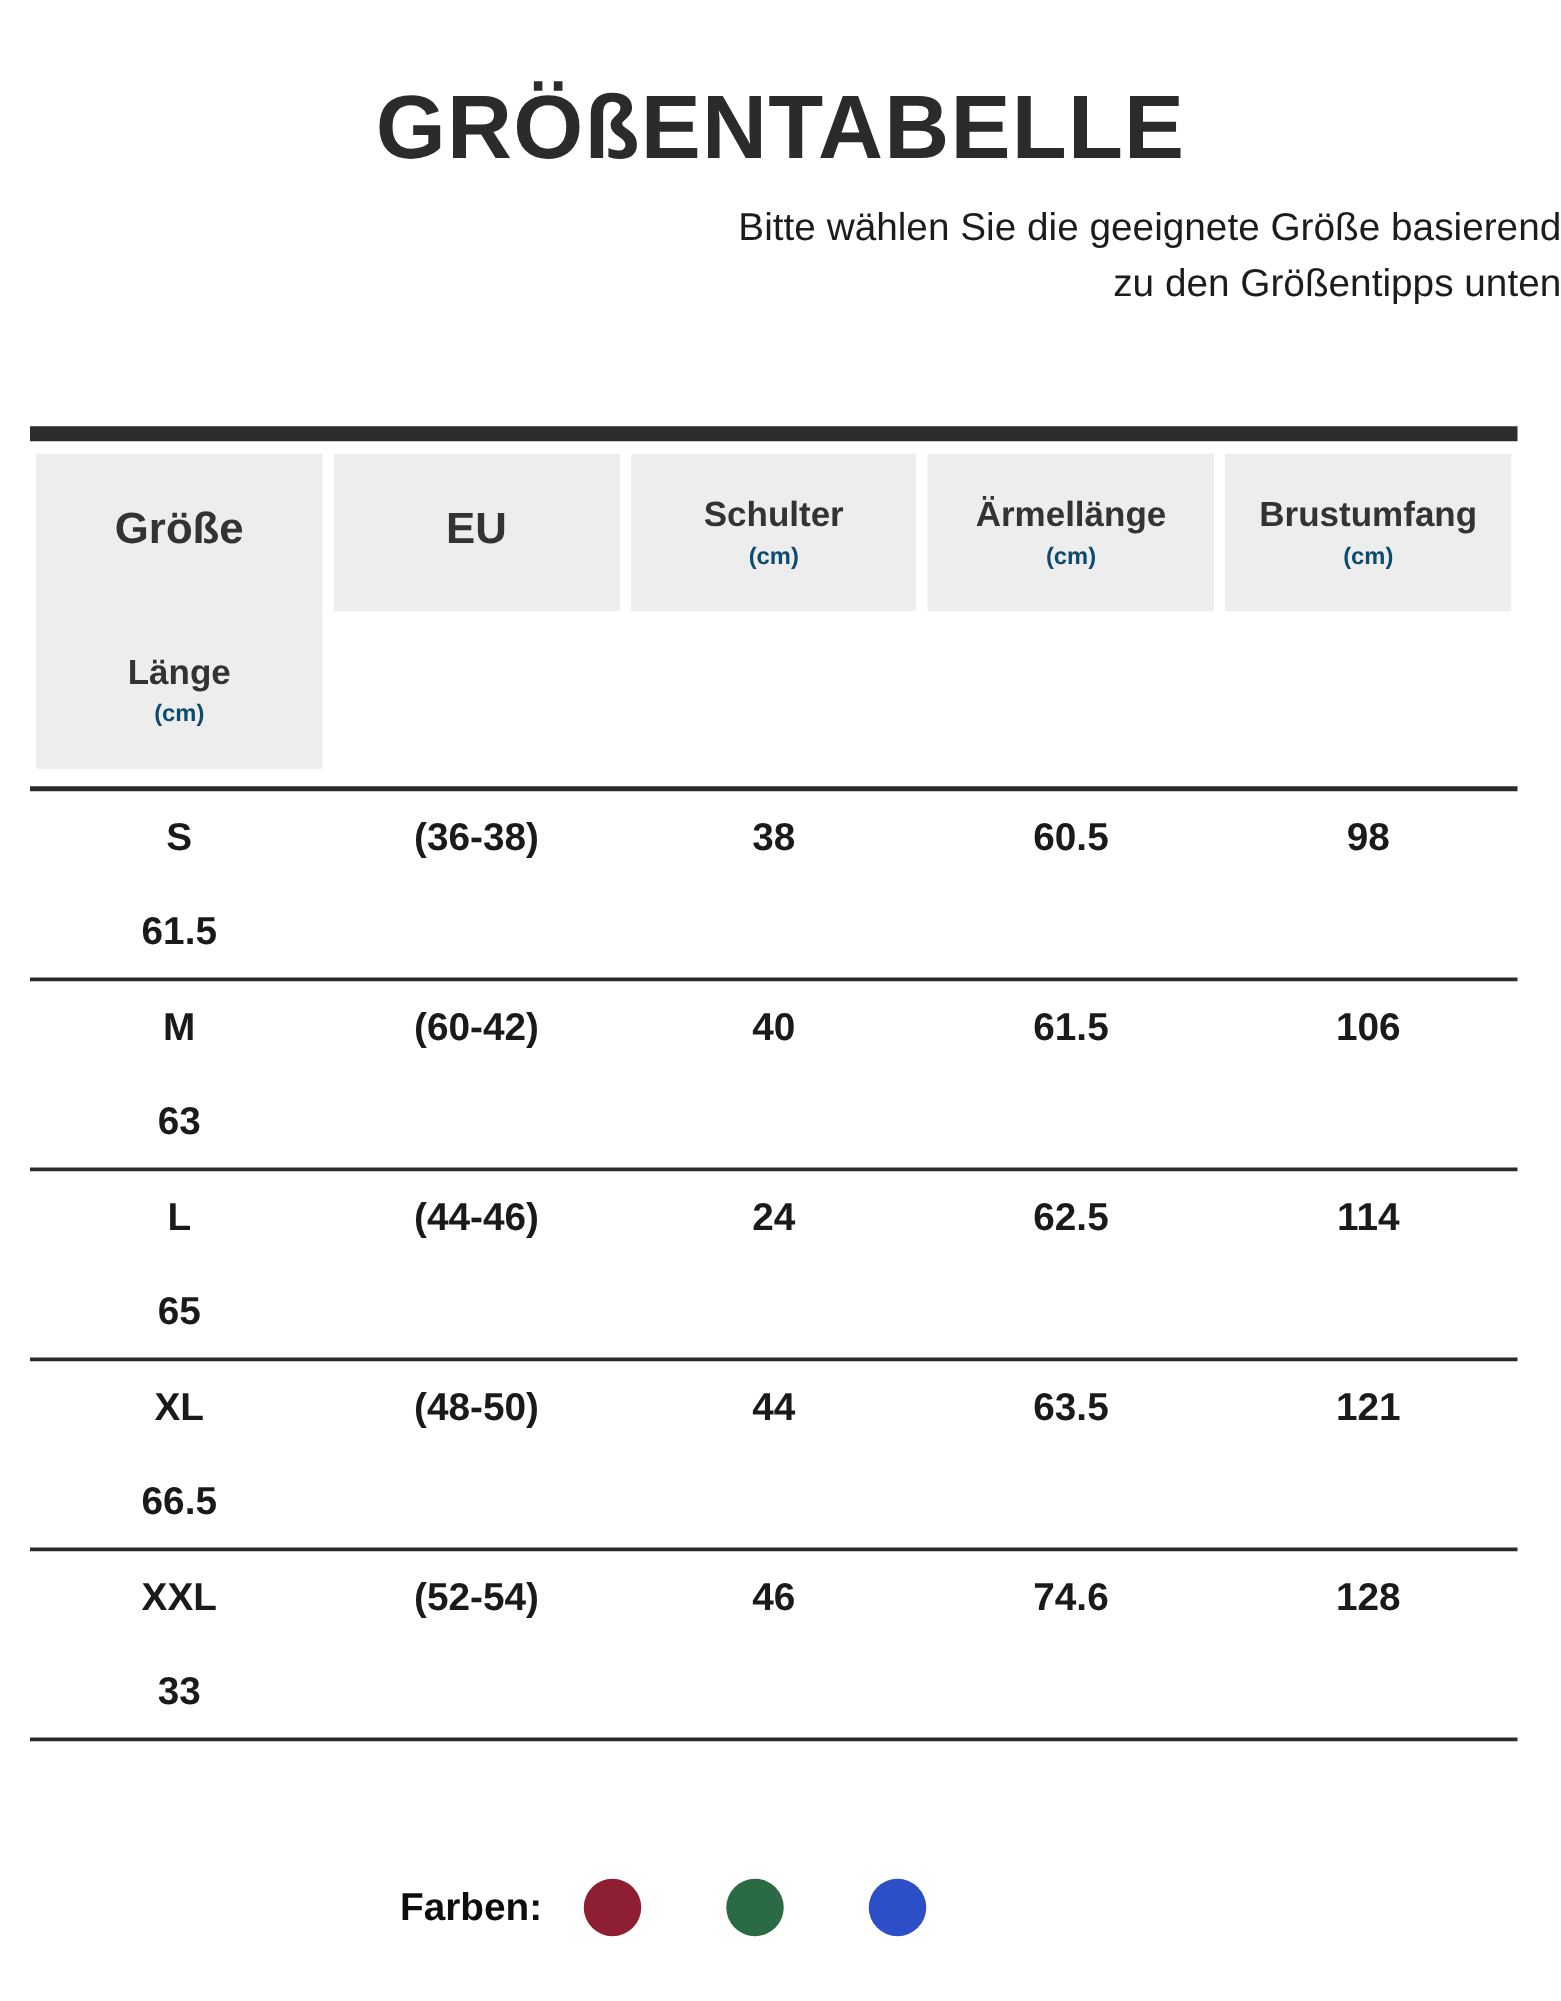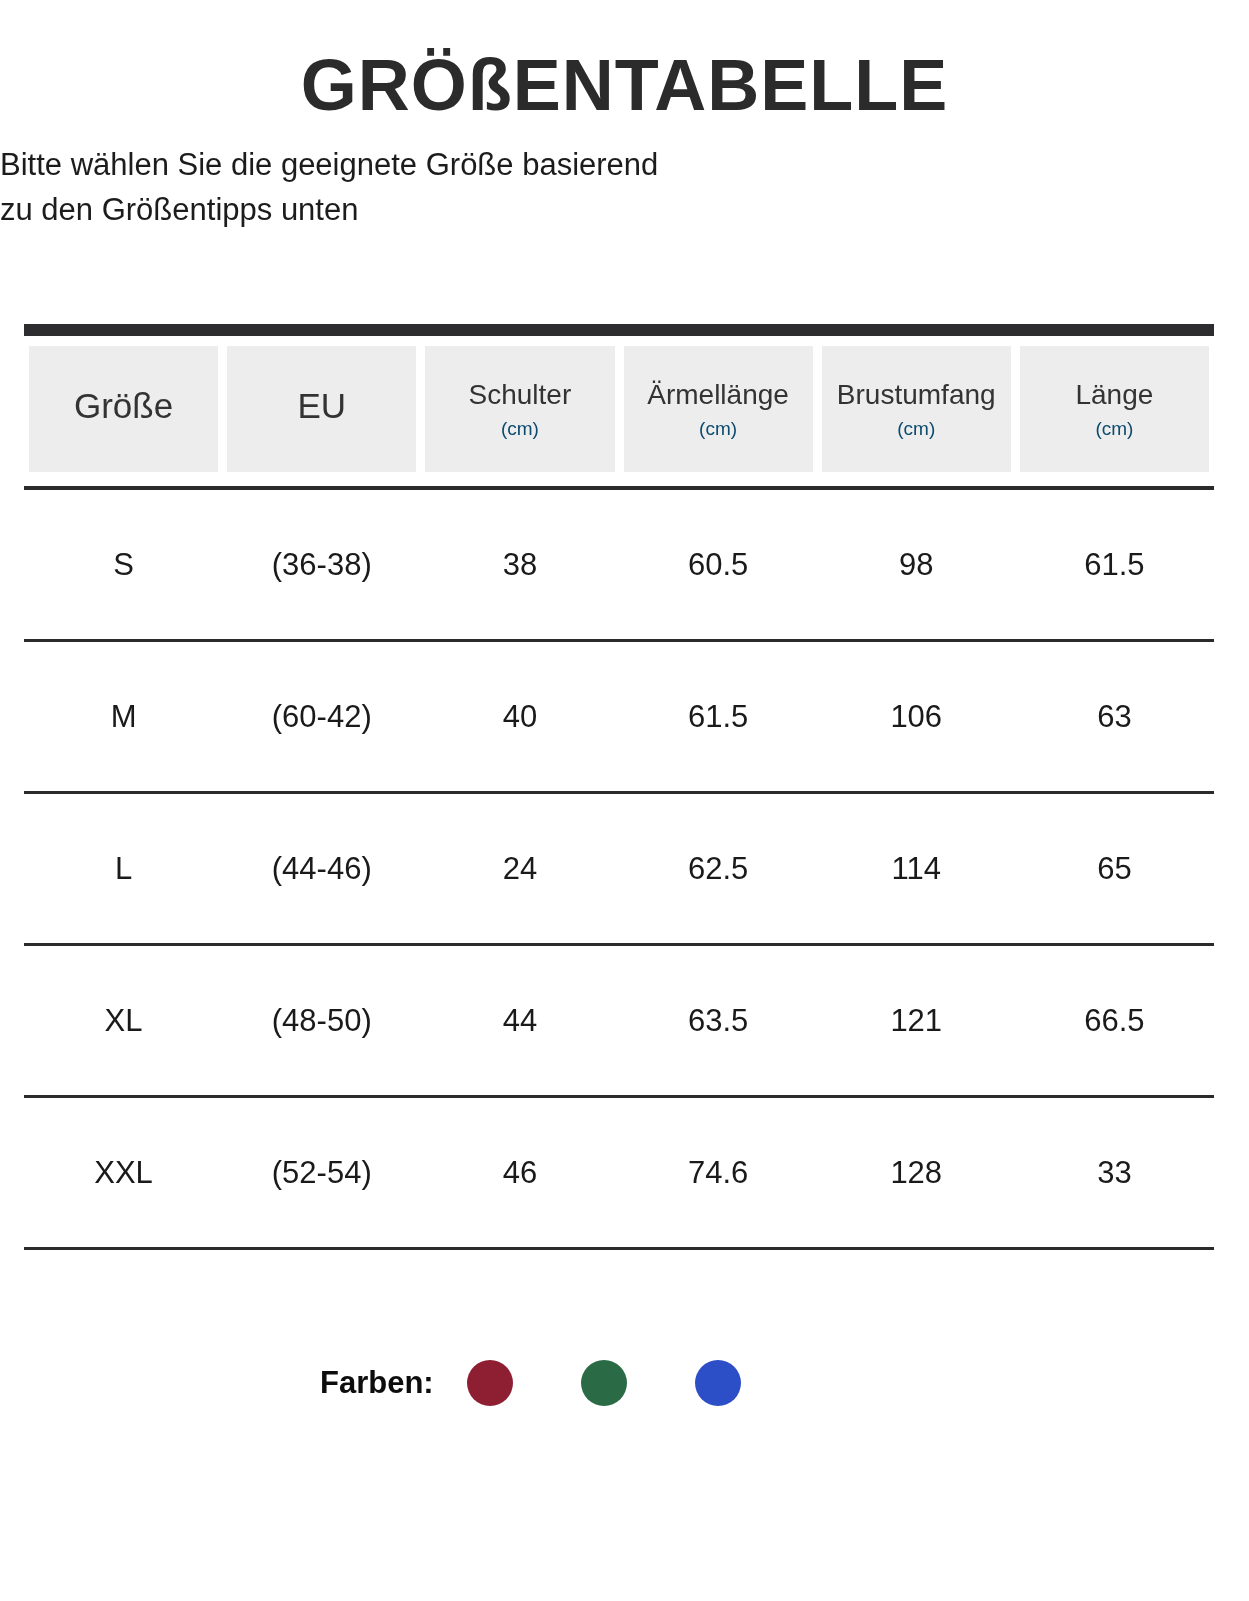--- a/index.html
+++ b/index.html
@@ -3,32 +3,32 @@
 <meta charset="utf-8">
 <style>
   * { margin:0; padding:0; box-sizing:border-box; }
   html,body { background:#ffffff; }
   .page {
     width:1249px; height:1601px; background:#ffffff;
     font-family:"Liberation Sans", sans-serif;
     color:#1d1d1d; overflow:hidden; position:relative;
   }
   .title {
-    padding-top:44px; text-align:center;
+    padding-top:61px; text-align:center;
     font-size:72px; font-weight:700; letter-spacing:1px; color:#2b2b2b;
   }
   .subtitle {
-    margin-top:16px; text-align:left;
-    font-size:31px; line-height:45px; color:#1c1c1c;
+    margin-top:16px; text-align:right;
+    font-size:31px; line-height:45px; color:#1c1c1c;margin-left:13px;
   }
   .table-wrap { width:1190px; margin:92px 0 0 24px; }
   .top-bar { height:12px; background:#2d2d2f; }
   .grid6 {
-    display:grid; grid-template-columns:repeat(6,1fr);
-    column-gap:9px; padding:0 5px;
+    display:grid; grid-template-columns:repeat(5,1fr);
+    column-gap:9px; padding:0 5px;font-weight:bold;
   }
   .header-grid { margin-top:10px; }
   .hcell {
     background:#ededed; height:126px;
     display:flex; flex-direction:column; justify-content:center; align-items:center;
     text-align:center;
   }
   .hcell .label { font-size:28px; color:#333333; }
   .hcell.big .label { font-size:35px; }
   .hcell .unit { font-size:19px; color:#0c4a6e; margin-top:7px; }

